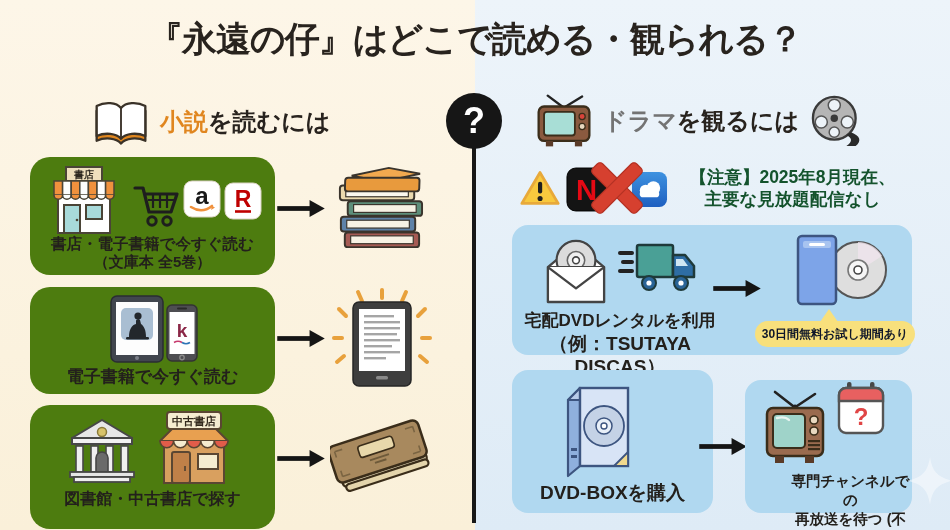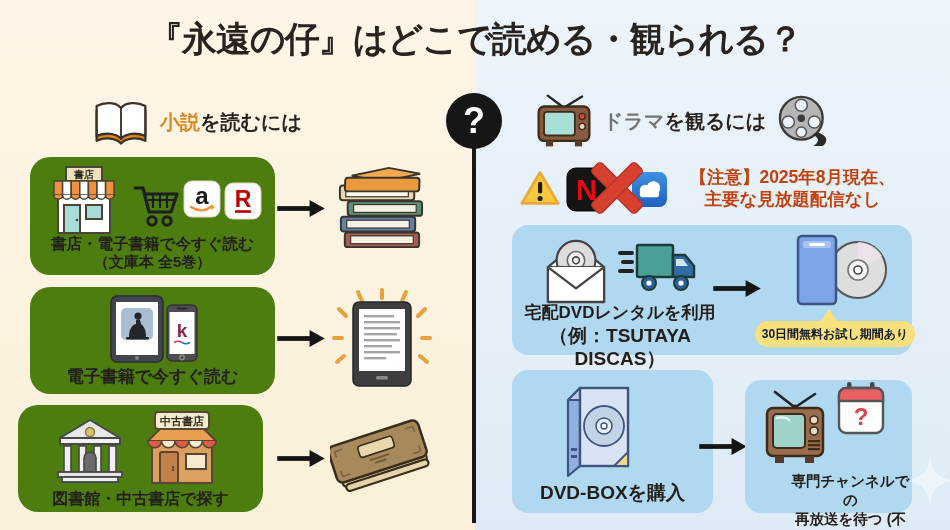--- a/index.html
+++ b/index.html
@@ -2,30 +2,30 @@
 <html lang="ja"><head>
 <meta charset="utf-8">
 <style>
   * { margin:0; padding:0; box-sizing:border-box; }
   body { font-family:"Liberation Sans","DejaVu Sans",sans-serif; }
   .canvas { position:relative; width:950px; height:530px; overflow:hidden; background:#FCF4E2; }
   .abs { position:absolute; }
   .bg-left  { left:0; top:0; width:475px; height:530px; background:linear-gradient(180deg,#FDF6E8,#FAF0D9); }
   .bg-right { left:475px; top:0; width:475px; height:530px; background:linear-gradient(180deg,#EDF4FA,#DEEBF6); }
   .title { left:0; top:16px; width:950px; text-align:center; font-size:35px; font-weight:900; letter-spacing:-1px; color:#28231E; }
-  .hdr { display:flex; align-items:center; gap:10px; font-size:20px; font-weight:900; color:#28231E; }
+  .hdr { display:flex; align-items:center; gap:10px; font-size:24px; font-weight:900; color:#28231E; }
   .hl-orange { color:#E0861F; }
   .hl-blue   { color:#737373; }
   .card-orange { background:#4d7c0f; border-radius:20px; }
   .card-blue   { background:#B0D8F0; border-radius:16px; }
   .card-text { width:100%; text-align:center; font-weight:800; color:#23201C; line-height:1.2; }
   .divider-line { left:472px; top:146px; width:4px; height:377px; background:#171717; }
   .qcircle { left:446px; top:93px; width:56px; height:56px; background:#161616; border-radius:50%;
              display:flex; align-items:center; justify-content:center; color:#fff; font-size:36px; font-weight:900; }
-  .notice-text { text-align:center; font-size:17.5px; font-weight:800; color:#c2410c; line-height:1.28; }
+  .notice-text { text-align:center; font-size:17.5px; font-weight:800; color:#14532d; line-height:1.28; }
   .badge { background:#F8E07C; border-radius:14px; display:flex; align-items:center; justify-content:center;
            font-size:12px; font-weight:800; color:#0f172a; }
   .badge-tail { width:0; height:0; border-left:9px solid transparent; border-right:9px solid transparent; border-bottom:13px solid #F8E07C; }
   svg text { font-family:"Liberation Sans","DejaVu Sans",sans-serif; font-weight:800; }
   .sparkle { opacity:.45; }
 </style>
 </head>
 <body>
 
 <div class="canvas">
@@ -109,21 +109,21 @@
       <rect x="11" y="3.5" width="10" height="2" rx="1" fill="#2A2A2A"></rect>
       <rect x="3.5" y="8" width="25" height="42" fill="#FFFFFF"></rect>
       <text x="16" y="33" font-size="19" text-anchor="middle" fill="#8B2747">k</text>
       <path d="M8 38.5 Q12 36 16 38.5" fill="none" stroke="#C73A6E" stroke-width="1.6"></path>
       <path d="M16 38.5 Q20 41 24 38.5" fill="none" stroke="#2E75B6" stroke-width="1.6"></path>
       <circle cx="16" cy="53.5" r="2.2" fill="none" stroke="#8A8A8A" stroke-width="1.4"></circle>
     </svg>
     <div class="abs card-text" style="top:80px; font-size:17px;">電子書籍で今すぐ読む</div>
   </div>
 
-  <div class="abs card-orange" style="left:18px; top:405px; width:245px; height:107px;">
+  <div class="abs card-orange" style="left:30px; top:405px; width:245px; height:124px;">
     <svg class="abs" style="left:36px; top:11px;" width="72" height="70" viewBox="0 0 72 70">
       <path d="M6 22 L36 4 L66 22 Z" fill="#E7E7E7" stroke="#474747" stroke-width="2" stroke-linejoin="round"></path>
       <circle cx="36" cy="16" r="4.5" fill="#D8C36A" stroke="#8A7A3A" stroke-width="1.5"></circle>
       <rect x="6" y="22" width="60" height="6" fill="#F2F2F2" stroke="#474747" stroke-width="2"></rect>
       <rect x="10" y="30" width="7" height="26" fill="#EFEFEF" stroke="#474747" stroke-width="1.6"></rect>
       <rect x="25" y="30" width="7" height="26" fill="#EFEFEF" stroke="#474747" stroke-width="1.6"></rect>
       <rect x="40" y="30" width="7" height="26" fill="#EFEFEF" stroke="#474747" stroke-width="1.6"></rect>
       <rect x="55" y="30" width="7" height="26" fill="#EFEFEF" stroke="#474747" stroke-width="1.6"></rect>
       <path d="M30 56 v-14 a6 6 0 0 1 12 0 v14 Z" fill="#6A6A6A" stroke="#474747" stroke-width="1.6"></path>
       <rect x="4" y="56" width="64" height="5" fill="#E5E5E5" stroke="#474747" stroke-width="1.8"></rect>
@@ -300,21 +300,21 @@
       </svg>
     <svg class="abs" style="left:284px; top:8px;" width="94" height="74" viewBox="0 0 94 74">
       <circle cx="62" cy="37" r="28" fill="#DEDEDE" stroke="#555555" stroke-width="2"></circle>
       <path d="M62 9 a28 28 0 0 1 24 14 l-14 9 a11 11 0 0 0 -10 -6 Z" fill="#EFE3EC" opacity=".8"></path>
       <circle cx="62" cy="37" r="10" fill="#F5F5F5" stroke="#777777" stroke-width="1.6"></circle>
       <circle cx="62" cy="37" r="4" fill="#FFFFFF" stroke="#444444" stroke-width="1.6"></circle>
       <rect x="2" y="3" width="38" height="68" rx="4" fill="#7DA4E8" stroke="#3D5580" stroke-width="2.5"></rect>
       <rect x="7" y="8" width="28" height="7" rx="2" fill="#A8C4F0"></rect>
       <rect x="13" y="10" width="16" height="3" rx="1.5" fill="#FFFFFF"></rect>
     </svg>
-    <div class="abs" style="left:8px; top:78px; width:200px;">
+    <div class="abs" style="left:8px; top:86px; width:200px;">
       <div class="card-text" style="font-size:17px;">宅配DVDレンタルを利用</div>
       <div class="card-text" style="font-size:19px; margin-top:2px;">（例：TSUTAYA DISCAS）</div>
     </div>
     <div class="abs badge-tail" style="left:308px; top:84px;"></div>
     <div class="abs badge" style="left:243px; top:96px; width:160px; height:26px;">30日間無料お試し期間あり</div>
   </div>
 
   <div class="abs card-blue" style="left:512px; top:370px; width:201px; height:143px;">
     <svg class="abs" style="left:46px; top:10px;" width="86" height="98" viewBox="0 0 86 98">
       <path d="M10 20 L22 8 L22 86 L10 96 Z" fill="#8FB0DD" stroke="#3D5580" stroke-width="2.2" stroke-linejoin="round"></path>

